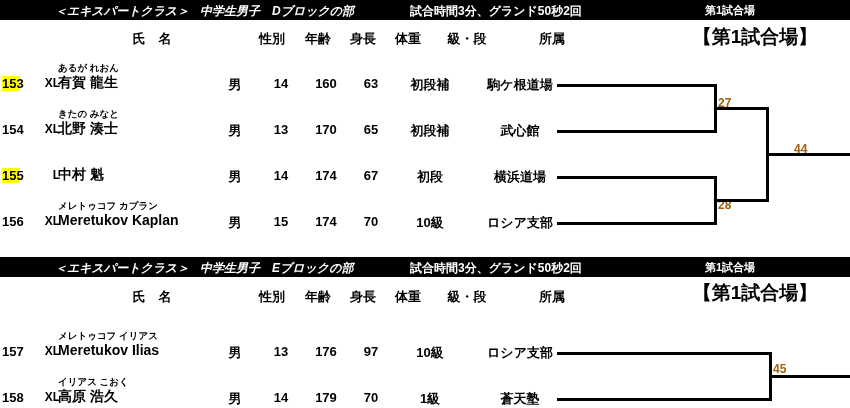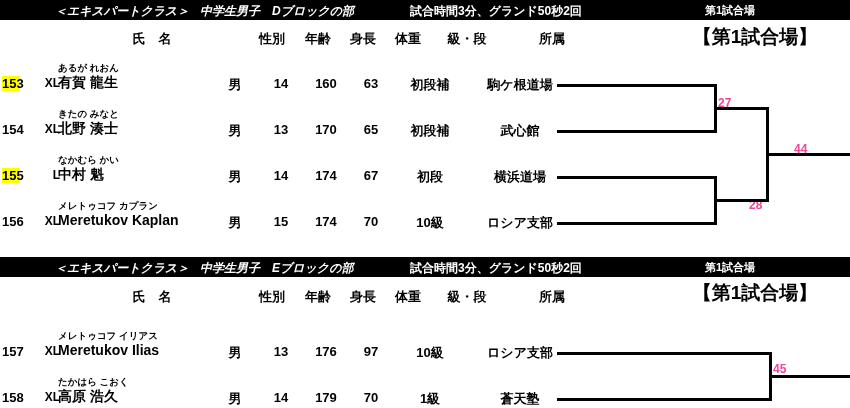--- a/index.html
+++ b/index.html
@@ -72,21 +72,21 @@
   .v-hei   { left: 305px; width: 42px; }
   .v-wei   { left: 350px; width: 42px; }
   .v-grade { left: 395px; width: 70px; }
   .v-team  { left: 470px; width: 100px; }
 
   
   .ln { position: absolute; background: #000000; }
   .lh { height: 3px; }
   .lv { width: 3px; }
   .score {
-    position: absolute; font-size: 12px; font-weight: bold; color: #ec4899;
+    position: absolute; font-size: 12px; font-weight: bold; color: #a16207;
   }
 </style>
 </head>
 <body>
 
 <div class="page">
 
   <div class="hdr" style="top:0px;">
     <span class="cls">＜エキスパートクラス＞</span>
     <span class="div">中学生男子　Dブロックの部</span>
@@ -128,21 +128,20 @@
     <span class="p-cell v-age">13</span>
     <span class="p-cell v-hei">170</span>
     <span class="p-cell v-wei">65</span>
     <span class="p-cell v-grade">初段補</span>
     <span class="p-cell v-team">武心館</span>
   </div>
 
   <div class="player" style="top:154px;">
     <span class="p-no hl">155</span>
     <span class="p-size">L</span>
-    <span class="p-kana">なかむら かい</span>
     <span class="p-name">中村 魁</span>
     <span class="p-cell v-sex">男</span>
     <span class="p-cell v-age">14</span>
     <span class="p-cell v-hei">174</span>
     <span class="p-cell v-wei">67</span>
     <span class="p-cell v-grade">初段</span>
     <span class="p-cell v-team">横浜道場</span>
   </div>
 
   <div class="player" style="top:200px;">
@@ -161,21 +160,21 @@
   <div>
 
     <div class="ln lh" style="left:557px; top:84px;  width:160px;"></div>
     <div class="ln lh" style="left:557px; top:130px; width:160px;"></div>
     <div class="ln lv" style="left:714px; top:84px;  height:49px;"></div>
     <span class="score" style="left:718px; top:96px;">27</span>
 
     <div class="ln lh" style="left:557px; top:176px; width:160px;"></div>
     <div class="ln lh" style="left:557px; top:222px; width:160px;"></div>
     <div class="ln lv" style="left:714px; top:176px; height:49px;"></div>
-    <span class="score" style="left:718px; top:198px;margin-left:31px;">28</span>
+    <span class="score" style="left:718px; top:198px;">28</span>
 
     <div class="ln lh" style="left:714px; top:107px; width:55px;"></div>
     <div class="ln lh" style="left:714px; top:199px; width:55px;"></div>
     <div class="ln lv" style="left:766px; top:107px; height:95px;"></div>
     <span class="score" style="left:770px; top:142px;padding-left:24px;">44</span>
 
     <div class="ln lh" style="left:766px; top:153px; width:84px;"></div>
   </div>
 
   <div class="hdr" style="top:257px;">
@@ -206,21 +205,21 @@
     <span class="p-cell v-age">13</span>
     <span class="p-cell v-hei">176</span>
     <span class="p-cell v-wei">97</span>
     <span class="p-cell v-grade">10級</span>
     <span class="p-cell v-team">ロシア支部</span>
   </div>
 
   <div class="player" style="top:376px;">
     <span class="p-no">158</span>
     <span class="p-size">XL</span>
-    <span class="p-kana">たかはら こおく</span>
+    <span class="p-kana">イリアス こおく</span>
     <span class="p-name">高原 浩久</span>
     <span class="p-cell v-sex">男</span>
     <span class="p-cell v-age">14</span>
     <span class="p-cell v-hei">179</span>
     <span class="p-cell v-wei">70</span>
     <span class="p-cell v-grade">1級</span>
     <span class="p-cell v-team">蒼天塾</span>
   </div>
 
   <div>

